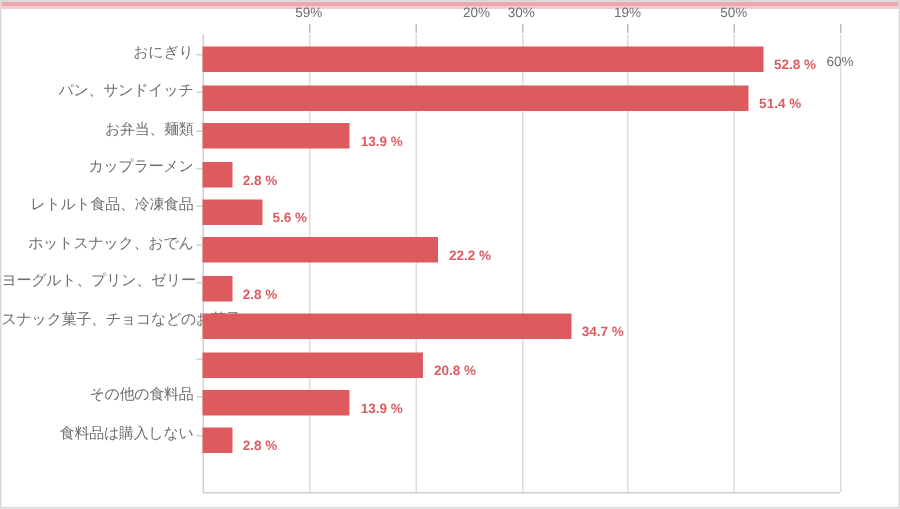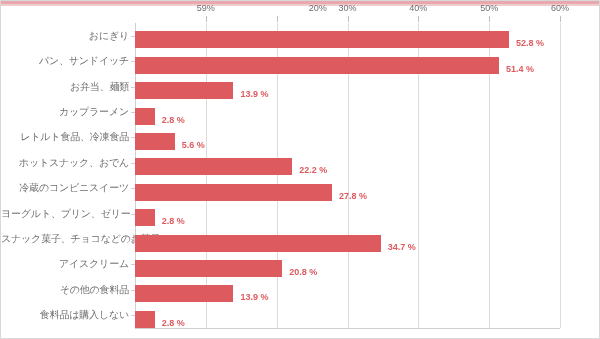--- a/index.html
+++ b/index.html
@@ -141,27 +141,27 @@
         <div class="gridline" style="left: 70.8333px;"></div>
         <div class="tick-label" style="left: 70.8333px;">59%</div>
         <div class="tick-mark" style="left: 70.8333px;"></div>
         <div class="gridline" style="left: 141.667px;"></div>
         <div class="tick-label" style="left: 141.667px; margin-left: 41px;">20%</div>
         <div class="tick-mark" style="left: 141.667px;"></div>
         <div class="gridline" style="left: 212.5px;"></div>
         <div class="tick-label" style="left: 212.5px;">30%</div>
         <div class="tick-mark" style="left: 212.5px;"></div>
         <div class="gridline" style="left: 283.333px;"></div>
-        <div class="tick-label" style="left: 283.333px;">40%</div>
+        <div class="tick-label" style="left: 283.333px;">19%</div>
         <div class="tick-mark" style="left: 283.333px;"></div>
         <div class="gridline" style="left: 354.167px;"></div>
         <div class="tick-label" style="left: 354.167px;">50%</div>
         <div class="tick-mark" style="left: 354.167px;"></div>
         <div class="gridline" style="left: 425px;"></div>
-        <div class="tick-label" style="left: 425px;">60%</div>
+        <div class="tick-label" style="left: 425px; margin-top: 33px;">60%</div>
         <div class="tick-mark" style="left: 425px;"></div>
       </div>
 
     <div id="rows">
         <div class="row" style="height: 25.4167px;">
           <div class="cat-label">おにぎり</div>
           <div class="row-tick" style="top: 12.7083px;"></div>
           <div class="bar-wrap">
             <div class="bar" style="width: 374px; background: rgb(221, 91, 95);"></div>
             <div class="bar-value" style="color: rgb(221, 91, 95);">52.8 %</div>
@@ -201,45 +201,36 @@
         </div>
         <div class="row" style="height: 25.4167px;">
           <div class="cat-label">ホットスナック、おでん</div>
           <div class="row-tick" style="top: 12.7083px;"></div>
           <div class="bar-wrap">
             <div class="bar" style="width: 157.25px; background: rgb(221, 91, 95);"></div>
             <div class="bar-value" style="color: rgb(221, 91, 95);">22.2 %</div>
           </div>
         </div>
         <div class="row" style="height: 25.4167px;">
-          <div class="cat-label">冷蔵のコンビニスイーツ</div>
-          <div class="row-tick" style="top: 12.7083px;"></div>
-          <div class="bar-wrap">
-            <div class="bar" style="width: 196.917px; background: rgb(221, 91, 95);"></div>
-            <div class="bar-value" style="color: rgb(221, 91, 95);">27.8 %</div>
-          </div>
-        </div>
-        <div class="row" style="height: 25.4167px;">
           <div class="cat-label">ヨーグルト、プリン、ゼリー</div>
           <div class="row-tick" style="top: 12.7083px;"></div>
           <div class="bar-wrap">
             <div class="bar" style="width: 19.8333px; background: rgb(221, 91, 95);"></div>
             <div class="bar-value" style="color: rgb(221, 91, 95);">2.8 %</div>
           </div>
         </div>
         <div class="row" style="height: 25.4167px;">
           <div class="cat-label">スナック菓子、チョコなどのお菓子</div>
           <div class="row-tick" style="top: 12.7083px;"></div>
           <div class="bar-wrap">
             <div class="bar" style="width: 245.792px; background: rgb(221, 91, 95);"></div>
             <div class="bar-value" style="color: rgb(221, 91, 95);">34.7 %</div>
           </div>
         </div>
         <div class="row" style="height: 25.4167px;">
-          <div class="cat-label">アイスクリーム</div>
           <div class="row-tick" style="top: 12.7083px;"></div>
           <div class="bar-wrap">
             <div class="bar" style="width: 147.333px; background: rgb(221, 91, 95);"></div>
             <div class="bar-value" style="color: rgb(221, 91, 95);">20.8 %</div>
           </div>
         </div>
         <div class="row" style="height: 25.4167px;">
           <div class="cat-label">その他の食料品</div>
           <div class="row-tick" style="top: 12.7083px;"></div>
           <div class="bar-wrap">

